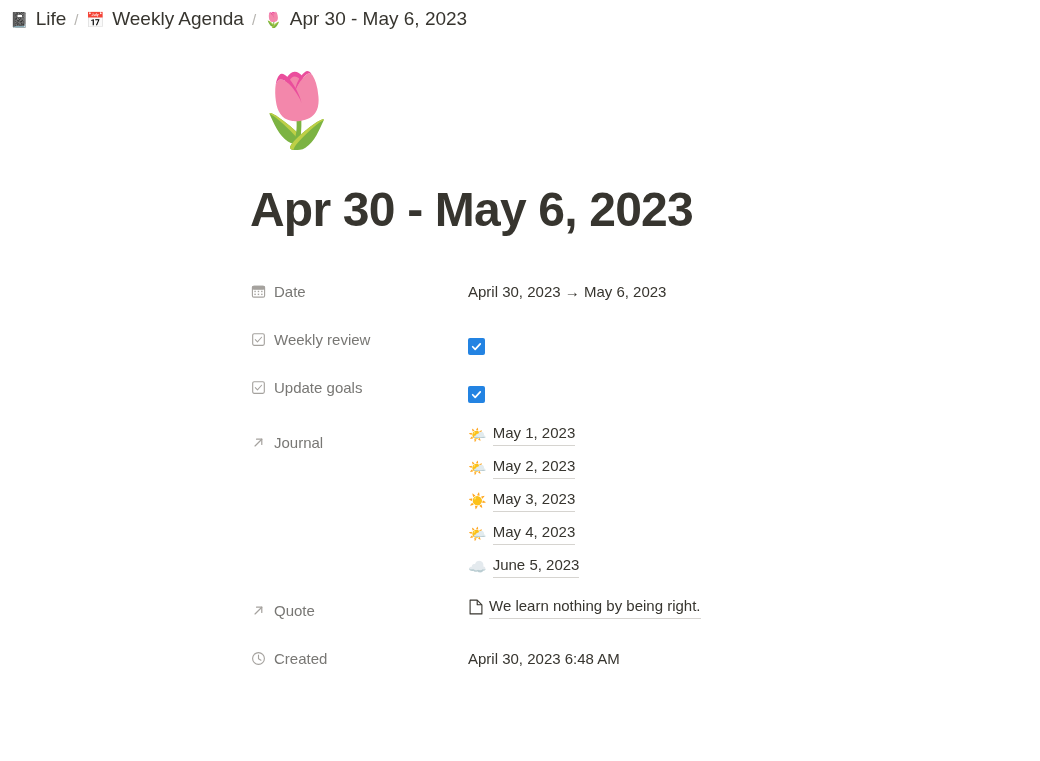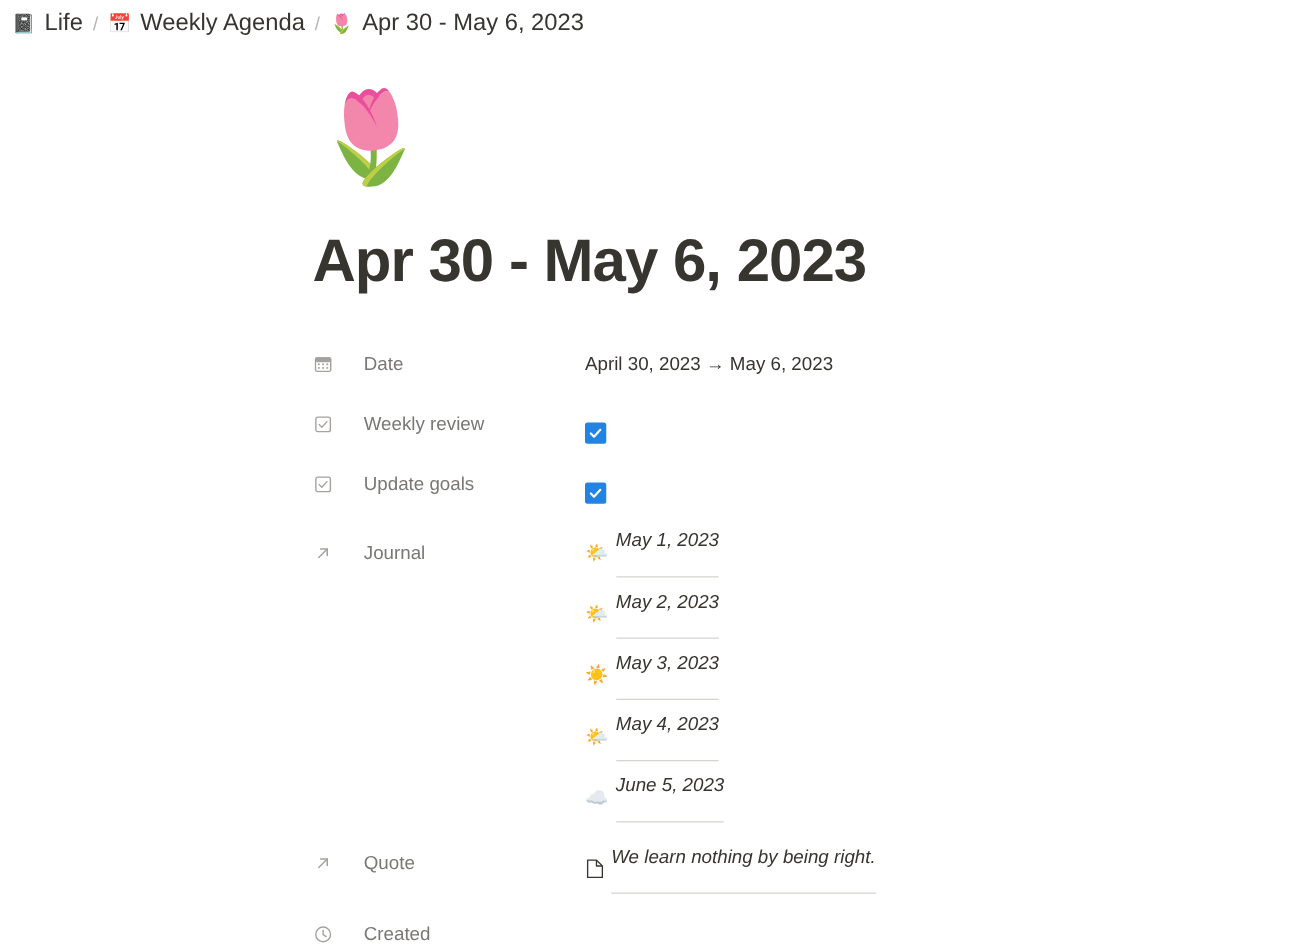--- a/index.html
+++ b/index.html
@@ -73,21 +73,21 @@
   }
   .prop-row {
     display: flex;
     align-items: flex-start;
     min-height: 30px;
     margin-bottom: 18px;
   }
   .prop-name {
     display: flex;
     align-items: center;
-    gap: 25px;
+    gap: 8px;
     width: 218px;
     flex: 0 0 218px;
     color: #787774;
     font-size: 15px;
     height: 30px;
   }
   .prop-icon {
     width: 16px;
     height: 16px;
     flex: 0 0 16px;
@@ -138,22 +138,21 @@
     line-height: 20px;
     color: #37352f;
   }
   .link-emoji {
     font-size: 15px;
     line-height: 1;
     display: inline-block;
   }
   .link-text {
     border-bottom: 1px solid #d6d4d0;
-    padding-bottom: 18px;
-    font-style: italic;
+    padding-bottom: 2px;
   }
   .doc-icon {
     width: 15px;
     height: 17px;
     flex: 0 0 15px;
     display: inline-flex;
     align-items: center;
     justify-content: center;
     color: #37352f;
   }
@@ -314,16 +313,19 @@
     <div class="prop-row created-row">
       <div class="prop-name">
         <span class="prop-icon">
           <svg width="15" height="15" viewBox="0 0 16 16" fill="none">
             <circle cx="8" cy="8" r="6.3" stroke="#a5a29e" stroke-width="1.2"></circle>
             <path d="M8 4.4V8.2l2.6 1.7" stroke="#a5a29e" stroke-width="1.2" fill="none" stroke-linecap="round" stroke-linejoin="round"></path>
           </svg>
         </span>
         <span>Created</span>
       </div>
+      <div class="prop-value">
+        <span class="value-text">April 30, 2023 6:48 AM</span>
+      </div>
     </div>
 
   </div>
 </div>
 
 </body></html>

